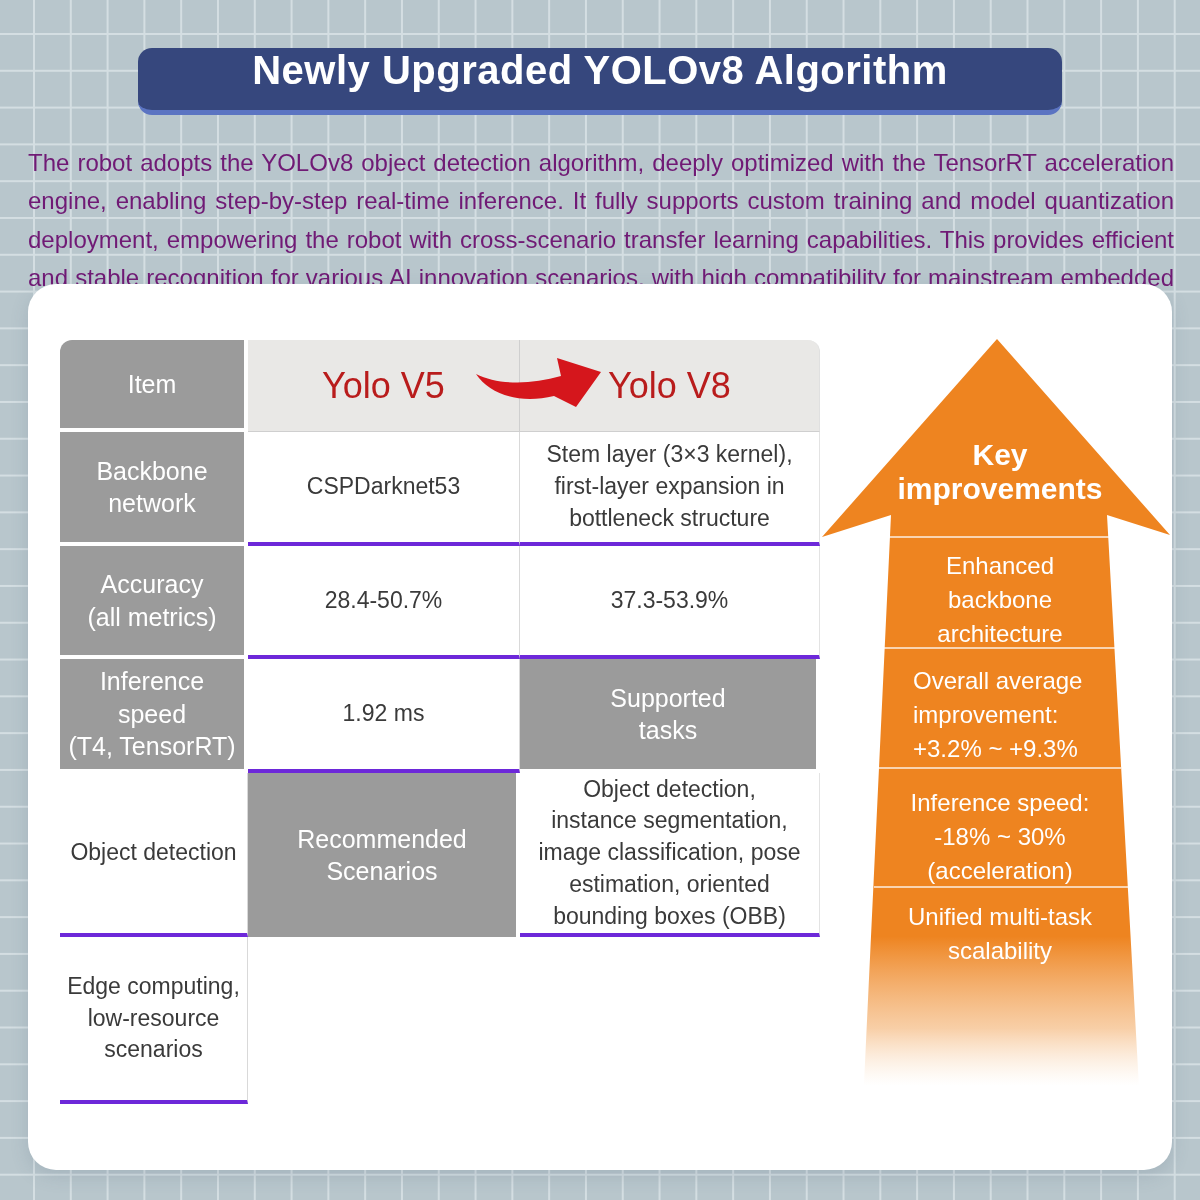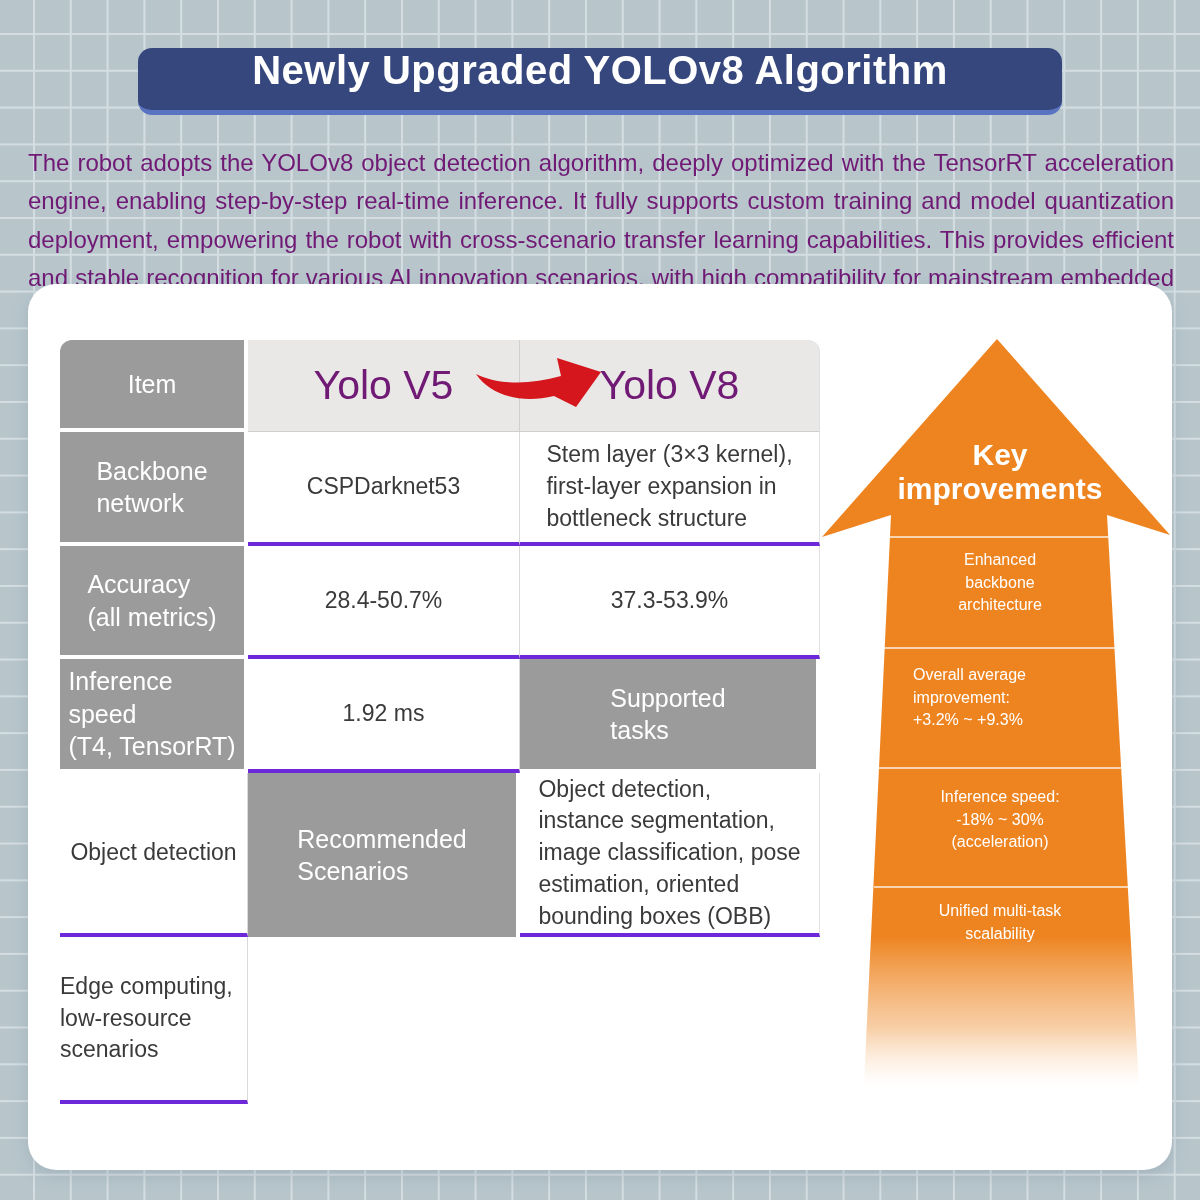--- a/index.html
+++ b/index.html
@@ -47,34 +47,34 @@
 
   
   .table-grid {
     left:60px; top:340px; width:760px;
     display:grid;
     grid-template-columns:188px 272px 300px;
     grid-template-rows:92px 114px 113px 114px 164px 167px;
   }
   .tg-cell {
     display:flex; align-items:center; justify-content:center;
-    text-align:left; white-space:pre-line;
+    text-align:center; white-space:pre-line;
   }
   .item-cell {
     background:#9b9b9b; color:#ffffff; font-size:25px;
     border-top-left-radius:12px;
     border-right:4px solid #ffffff; border-bottom:4px solid #ffffff;
   }
   .label-cell {
     background:#9b9b9b; color:#ffffff; font-size:25px; line-height:1.3;
     border-right:4px solid #ffffff; border-bottom:4px solid #ffffff;
   }
   .table-grid > .label-cell:nth-last-child(3) { border-bottom:none; }
   .head-cell {
-    background:#e9e8e6; color:#701a75; font-size:41px; font-weight:500;
+    background:#e9e8e6; color:#b91c1c; font-size:36px; font-weight:500;
     border-bottom:1px solid #cfcfcf;
   }
   .v5-head { border-right:1px solid #cfcfcf; }
   .v8-head { border-top-right-radius:12px; border-right:1px solid #e0e0e0; }
   .value-cell {
     background:#ffffff; color:#3a3a3a; font-size:23px; line-height:1.38;
     border-bottom:4px solid #6d28d9;
   }
   .v5-cell { border-right:1px solid #d9d9d9; }
   .v8-cell { border-right:1px solid #e3e3e3; padding:0 6px; }
@@ -85,21 +85,21 @@
 
   
   .orange-arrow { left:815px; top:335px; width:360px; height:790px; }
 
   .ki-title {
     left:850px; top:438px; width:300px;
     color:#ffffff; font-size:30px; font-weight:700;
     text-align:center; line-height:1.12;
   }
   .ki-item {
-    color:#ffffff; font-size:16px; line-height:1.42; text-align:center;
+    color:#ffffff; font-size:24px; line-height:1.42; text-align:center;
   }
   .ki-item-0 { left:850px; top:549px; width:300px; }
   .ki-item-1 { left:913px; top:664px; width:240px; text-align:left; }
   .ki-item-2 { left:850px; top:786px; width:300px; }
   .ki-item-3 { left:845px; top:900px; width:310px; }
 </style>
 </head>
 <body>
 
 <div class="abs banner">

